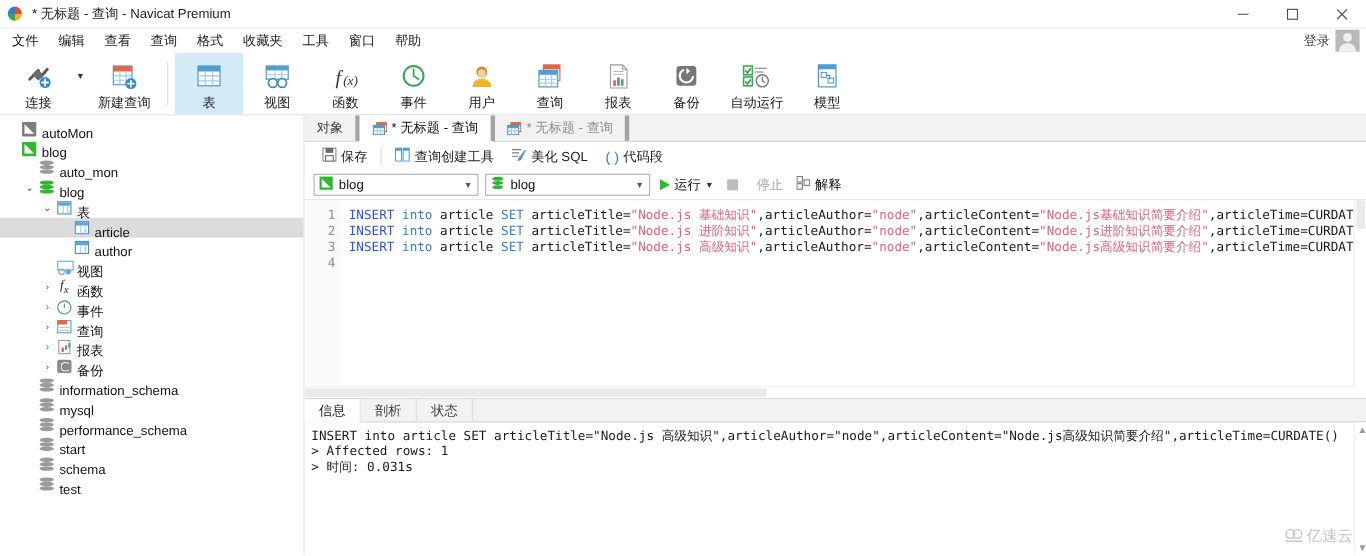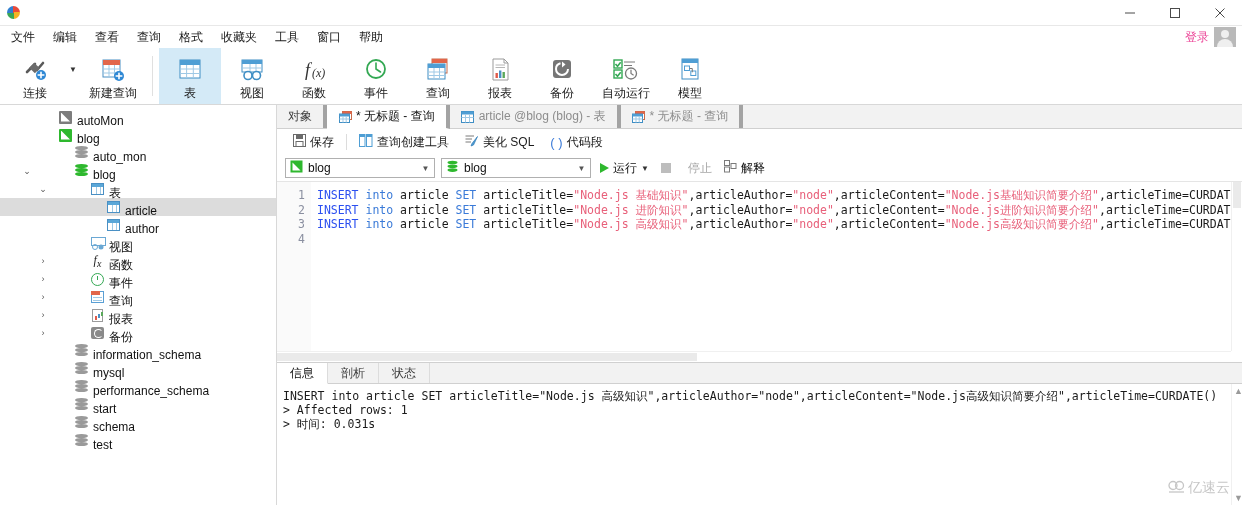--- a/index.html
+++ b/index.html
@@ -31,21 +31,21 @@
   .winbtn svg { display:block; }
 
   
   .menubar {
     height: 22px; flex: 0 0 22px; display: flex; align-items: center;
     background: #ffffff; padding-left: 2px;
   }
   .menu-item { padding: 2px 9px; font-size: 12px; color: #1a1a1a; line-height: 16px; }
   .menu-spacer { flex: 1 1 auto; }
   .login-wrap { display: flex; align-items: center; gap: 5px; padding-right: 6px; }
-  .login-text { font-size: 12px; color: #ec4899; }
+  .login-text { font-size: 12px; color: #404040; }
   .avatar { width: 22px; height: 20px; background: #b9b9b9; position: relative; overflow: hidden; }
   .avatar::before { content:""; position:absolute; left:7px; top:3px; width:8px; height:8px; border-radius:50%; background:#efefef; }
   .avatar::after { content:""; position:absolute; left:3px; top:12px; width:16px; height:10px; border-radius:8px 8px 0 0; background:#efefef; }
 
   
   .toolbar {
     height: 57px; flex: 0 0 57px; display: flex; align-items: stretch;
     background: #ffffff; border-bottom: 1px solid #d8d8d8; padding-left: 4px;
   }
   .tb-btn {
@@ -64,21 +64,21 @@
 
   
   .sidebar {
     width: 277px; flex: 0 0 277px; background: #ffffff;
     border-right: 1px solid #d8d8d8; overflow: hidden; padding-top: 3px;
   }
   .tree-row { height: 18px; display: flex; align-items: center; font-size: 12px; color: #111; white-space: nowrap; }
   .tree-row.sel { background: #dcdcdc; }
   .tw { width: 14px; flex: 0 0 14px; display: flex; align-items: center; justify-content: center;
        color: #555; font-size: 9px; }
-  .tico { width: 17px; flex: 0 0 17px; display: flex; align-items: center; justify-content: center; margin-left: 39px; }
+  .tico { width: 17px; flex: 0 0 17px; display: flex; align-items: center; justify-content: center; }
   .tlbl { padding-left: 3px; margin-top: 8px; }
 
   
   .ic-conn { width:13px;height:13px; background:#7d7d7d; position:relative; border-radius:1px;}
   .ic-conn.green { background:#2eb82e; }
   .ic-conn::after{content:"";position:absolute;left:2px;top:2px;width:9px;height:9px;background:#fff;
      clip-path: polygon(0 0, 100% 100%, 0 100%);}
   .ic-db { width:13px;height:14px; position:relative; }
   .ic-db i { position:absolute; left:0; width:13px; height:3.5px; border-radius:50%/60%; background:#9a9a9a; display:block;}
   .ic-db i:nth-child(1){top:0;} .ic-db i:nth-child(2){top:4px;} .ic-db i:nth-child(3){top:8px;}
@@ -171,20 +171,21 @@
 </style>
 </head>
 <body>
 
 <div class="app">
 
   <div class="titlebar">
     <div class="title-icon">
         <div class="c1"></div>
       </div>
+    <div class="title-text">* 无标题 - 查询 - Navicat Premium</div>
     <div class="title-spacer"></div>
     <div class="winbtns">
       <div class="winbtn">
         <svg width="12" height="12" viewBox="0 0 12 12">
             <line x1="1" y1="6" x2="11" y2="6" stroke="#4a4a4a" stroke-width="1"></line>
           </svg>
       </div>
       <div class="winbtn">
         <svg width="12" height="12" viewBox="0 0 12 12">
             <rect x="1.5" y="1.5" width="9" height="9" fill="none" stroke="#4a4a4a" stroke-width="1"></rect>
@@ -300,20 +301,30 @@
     <div class="tb-btn">
       <div class="tb-ico">
         <svg width="26" height="24" viewBox="0 0 26 24">
           <circle cx="13" cy="11" r="9" fill="#fff" stroke="#33a853" stroke-width="1.8"></circle>
           <path d="M13 5v6l4.5 3" stroke="#33a853" stroke-width="1.6" fill="none" stroke-linecap="round"></path>
         </svg>
       </div>
       <div class="tb-lbl">事件</div>
     </div>
 
+    <div class="tb-btn">
+      <div class="tb-ico">
+        <svg width="26" height="24" viewBox="0 0 26 24">
+          <circle cx="13" cy="7.5" r="5" fill="#c98a28"></circle>
+          <circle cx="13" cy="8.5" r="3.6" fill="#f2d0a0"></circle>
+          <path d="M4.5 21c0-4.7 3.8-7.5 8.5-7.5s8.5 2.8 8.5 7.5z" fill="#f0b429"></path>
+        </svg>
+      </div>
+      <div class="tb-lbl">用户</div>
+    </div>
 
     <div class="tb-btn">
       <div class="tb-ico">
         <svg width="26" height="24" viewBox="0 0 26 24">
           <rect x="7" y="1" width="15" height="14" fill="#fff" stroke="#c86a4a"></rect>
           <rect x="7" y="1" width="15" height="4" fill="#e2664a"></rect>
           <rect x="3" y="6" width="17" height="15" fill="#fff" stroke="#3f8ec4"></rect>
           <rect x="3" y="6" width="17" height="4" fill="#4f9ed4"></rect>
           <g stroke="#9fc9e5">
               <line x1="3" y1="14" x2="20" y2="14"></line>
@@ -575,34 +586,20 @@
                   <line x1="4" y1="5.5" x2="4" y2="11.5"></line>
                   <line x1="7.2" y1="5.5" x2="7.2" y2="11.5"></line>
                 </g>
             </svg>
           </span>
           <span>* 无标题 - 查询</span>
         </div>
         <div class="tab inactive-dim">
           <span class="tab-ico">
             <svg width="13" height="12" viewBox="0 0 13 12">
-              <rect x="0.5" y="0.5" width="12" height="11" fill="#fff" stroke="#3f8ec4"></rect>
-              <rect x="0.5" y="0.5" width="12" height="3" fill="#4f9ed4"></rect>
-              <g stroke="#9fc9e5">
-                  <line x1="0.5" y1="6.5" x2="12.5" y2="6.5"></line>
-                  <line x1="4.5" y1="3.5" x2="4.5" y2="11.5"></line>
-                  <line x1="8.5" y1="3.5" x2="8.5" y2="11.5"></line>
-                </g>
-            </svg>
-          </span>
-          <span>article @blog (blog) - 表</span>
-        </div>
-        <div class="tab inactive-dim">
-          <span class="tab-ico">
-            <svg width="13" height="12" viewBox="0 0 13 12">
               <rect x="3.5" y="0.5" width="9" height="8" fill="#fff" stroke="#c86a4a"></rect>
               <rect x="3.5" y="0.5" width="9" height="2.5" fill="#e2664a"></rect>
               <rect x="0.5" y="3" width="10" height="8.5" fill="#fff" stroke="#3f8ec4"></rect>
               <rect x="0.5" y="3" width="10" height="2.5" fill="#4f9ed4"></rect>
               <g stroke="#9fc9e5">
                   <line x1="0.5" y1="8" x2="10.5" y2="8"></line>
                   <line x1="4" y1="5.5" x2="4" y2="11.5"></line>
                   <line x1="7.2" y1="5.5" x2="7.2" y2="11.5"></line>
                 </g>
             </svg>

